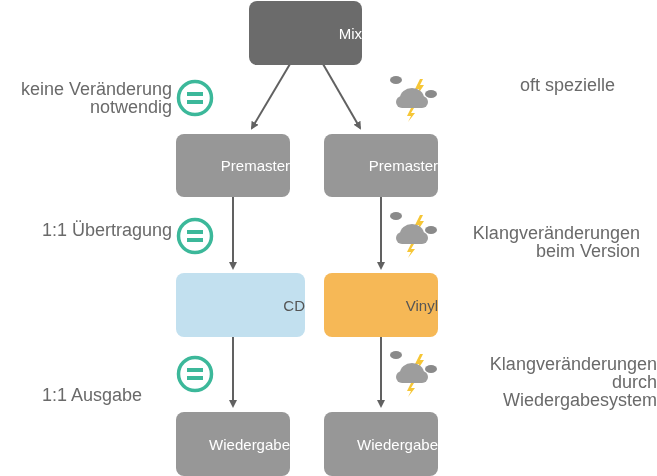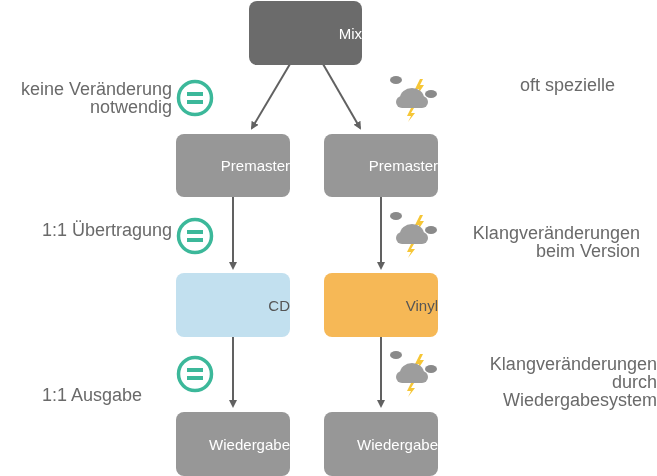--- a/index.html
+++ b/index.html
@@ -34,21 +34,21 @@
 
 <div class="node mix" style="left:249px;top:1px;width:113px;height:64px;">
     <span>Mix</span>
   </div>
 <div class="node grey" style="left:176px;top:134px;width:114px;height:63px;">
     <span>Premaster</span>
   </div>
 <div class="node grey" style="left:324px;top:134px;width:114px;height:63px;">
     <span>Premaster</span>
   </div>
-<div class="node cd" style="left:176px;top:273px;width:114px;height:64px;padding-left:16px;">
+<div class="node cd" style="left:176px;top:273px;width:129px;height:64px;padding-left:16px;">
     <span>CD</span>
   </div>
 <div class="node vinyl" style="left:324px;top:273px;width:114px;height:64px;">
     <span>Vinyl</span>
   </div>
 <div class="node grey" style="left:176px;top:412px;width:114px;height:64px;">
     <span>Wiedergabe</span>
   </div>
 <div class="node grey" style="left:324px;top:412px;width:114px;height:64px;">
     <span>Wiedergabe</span>

